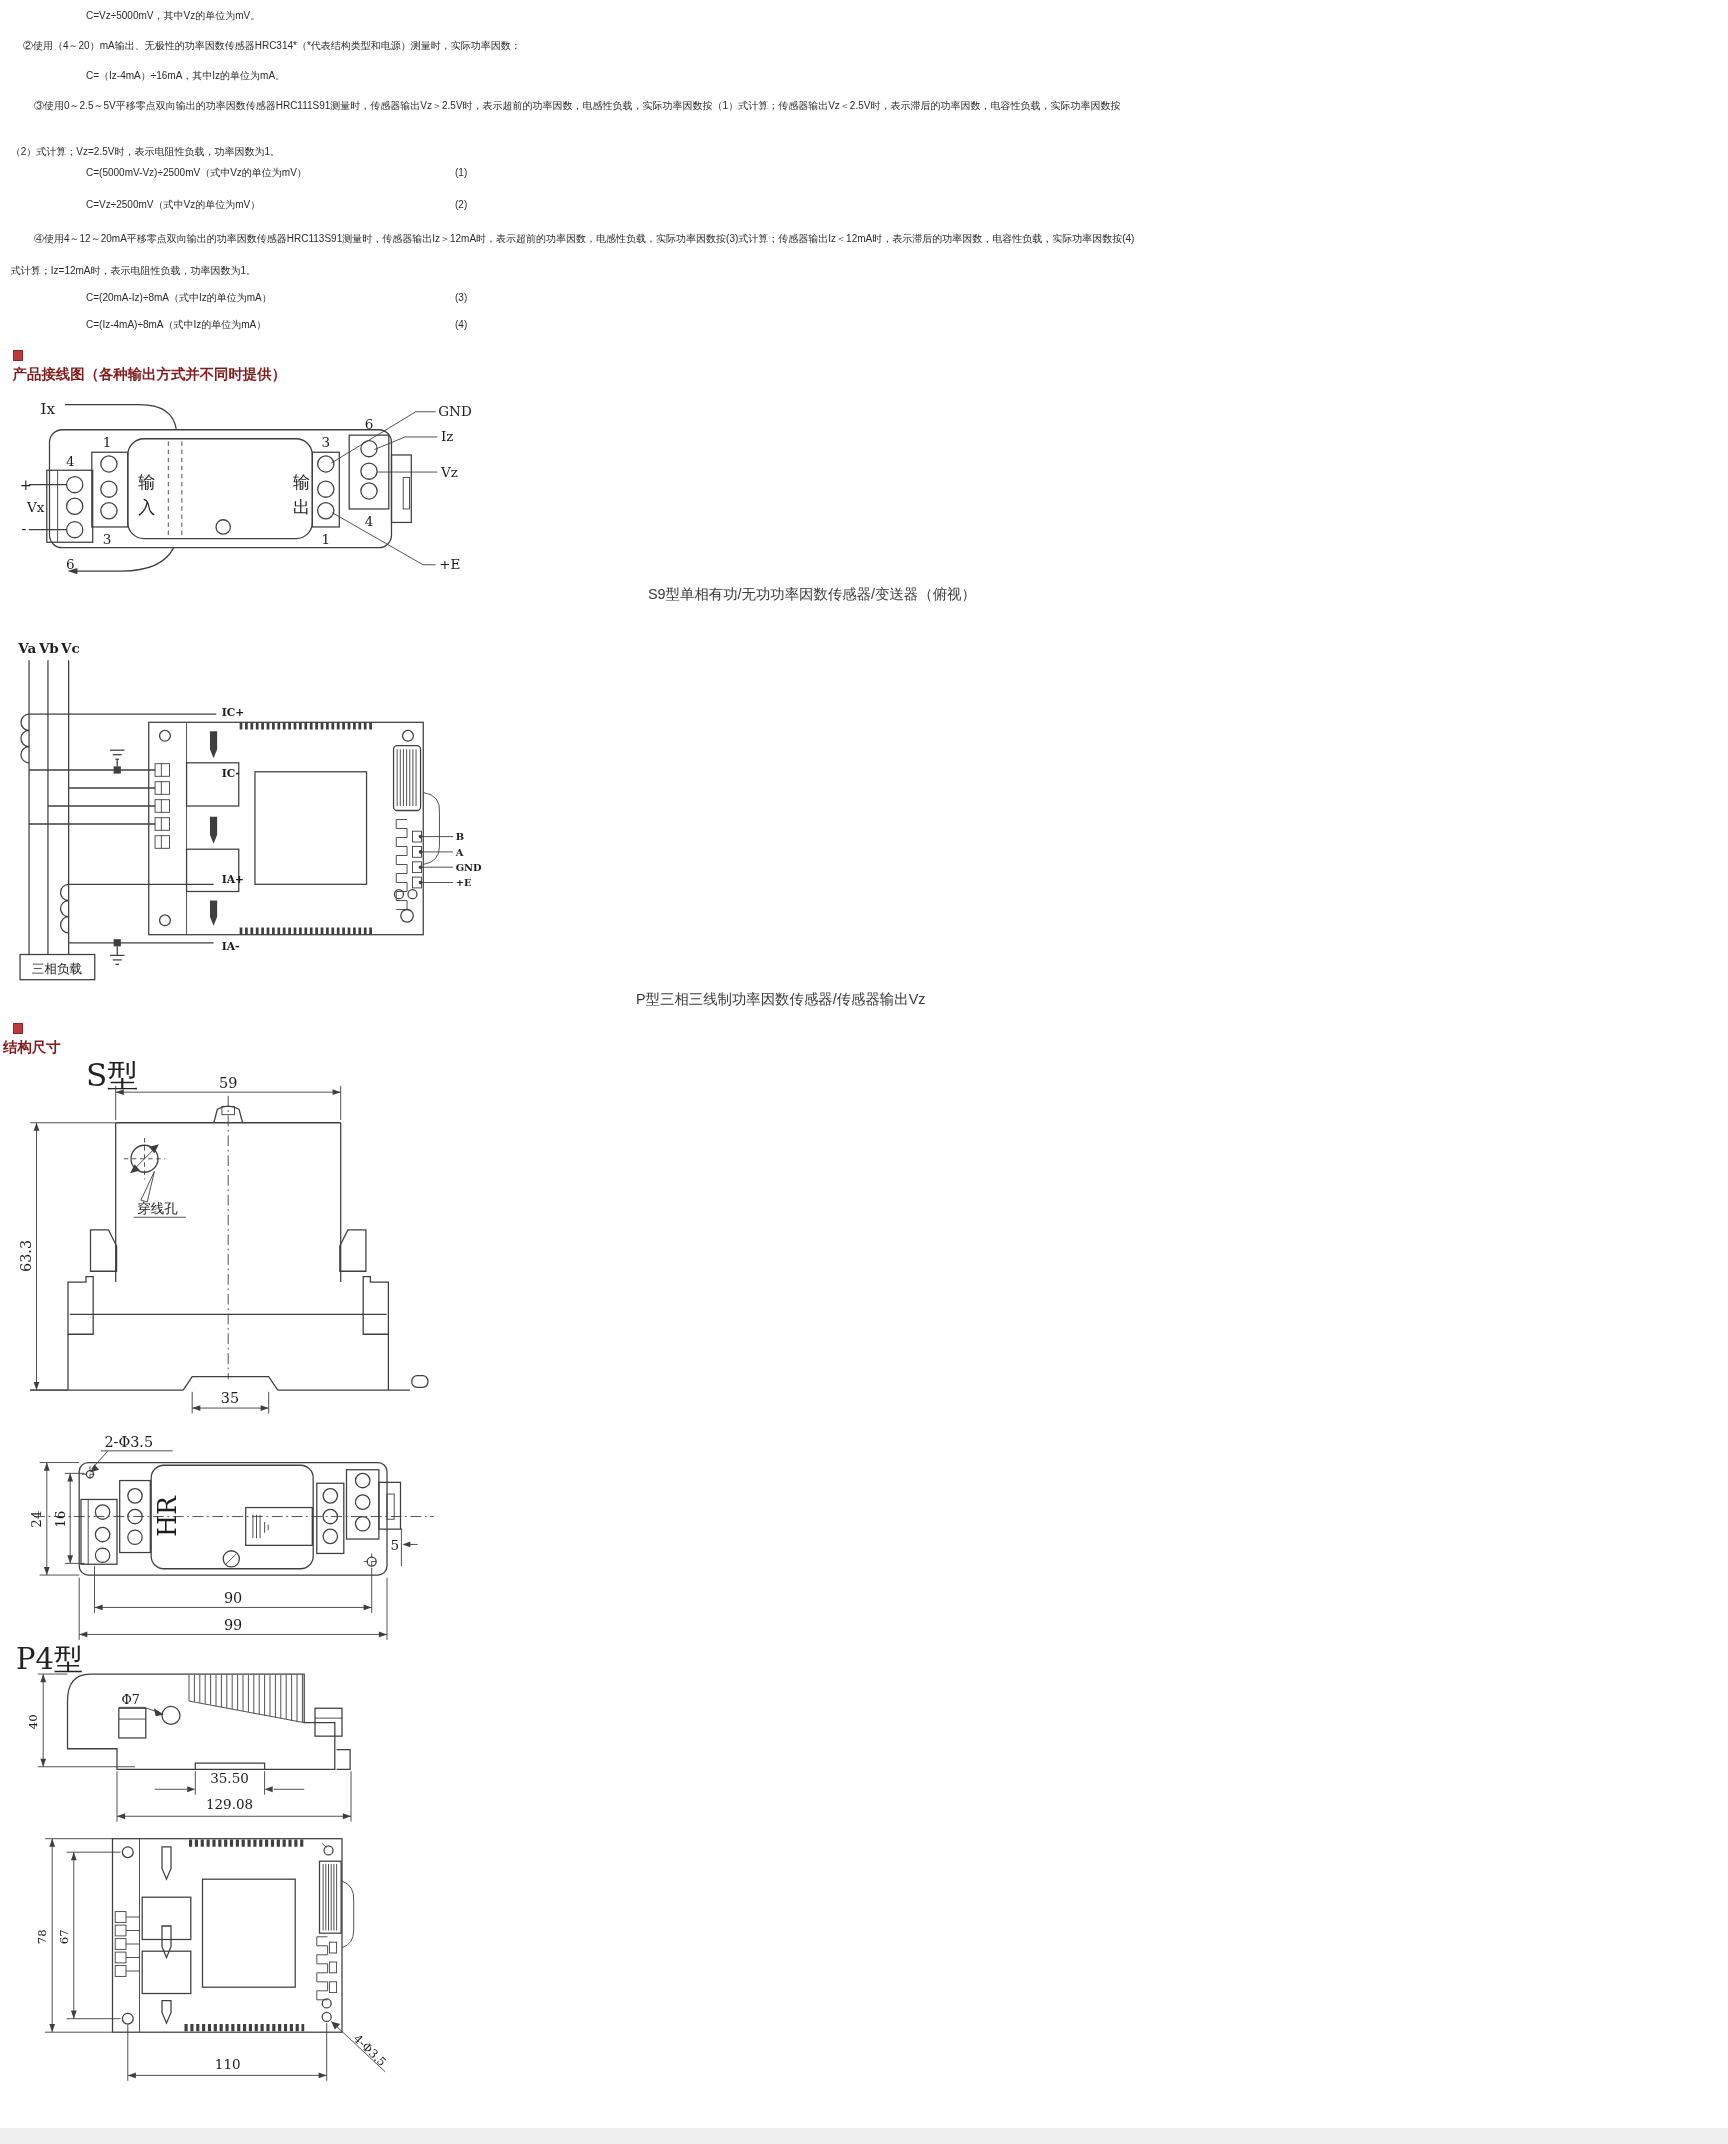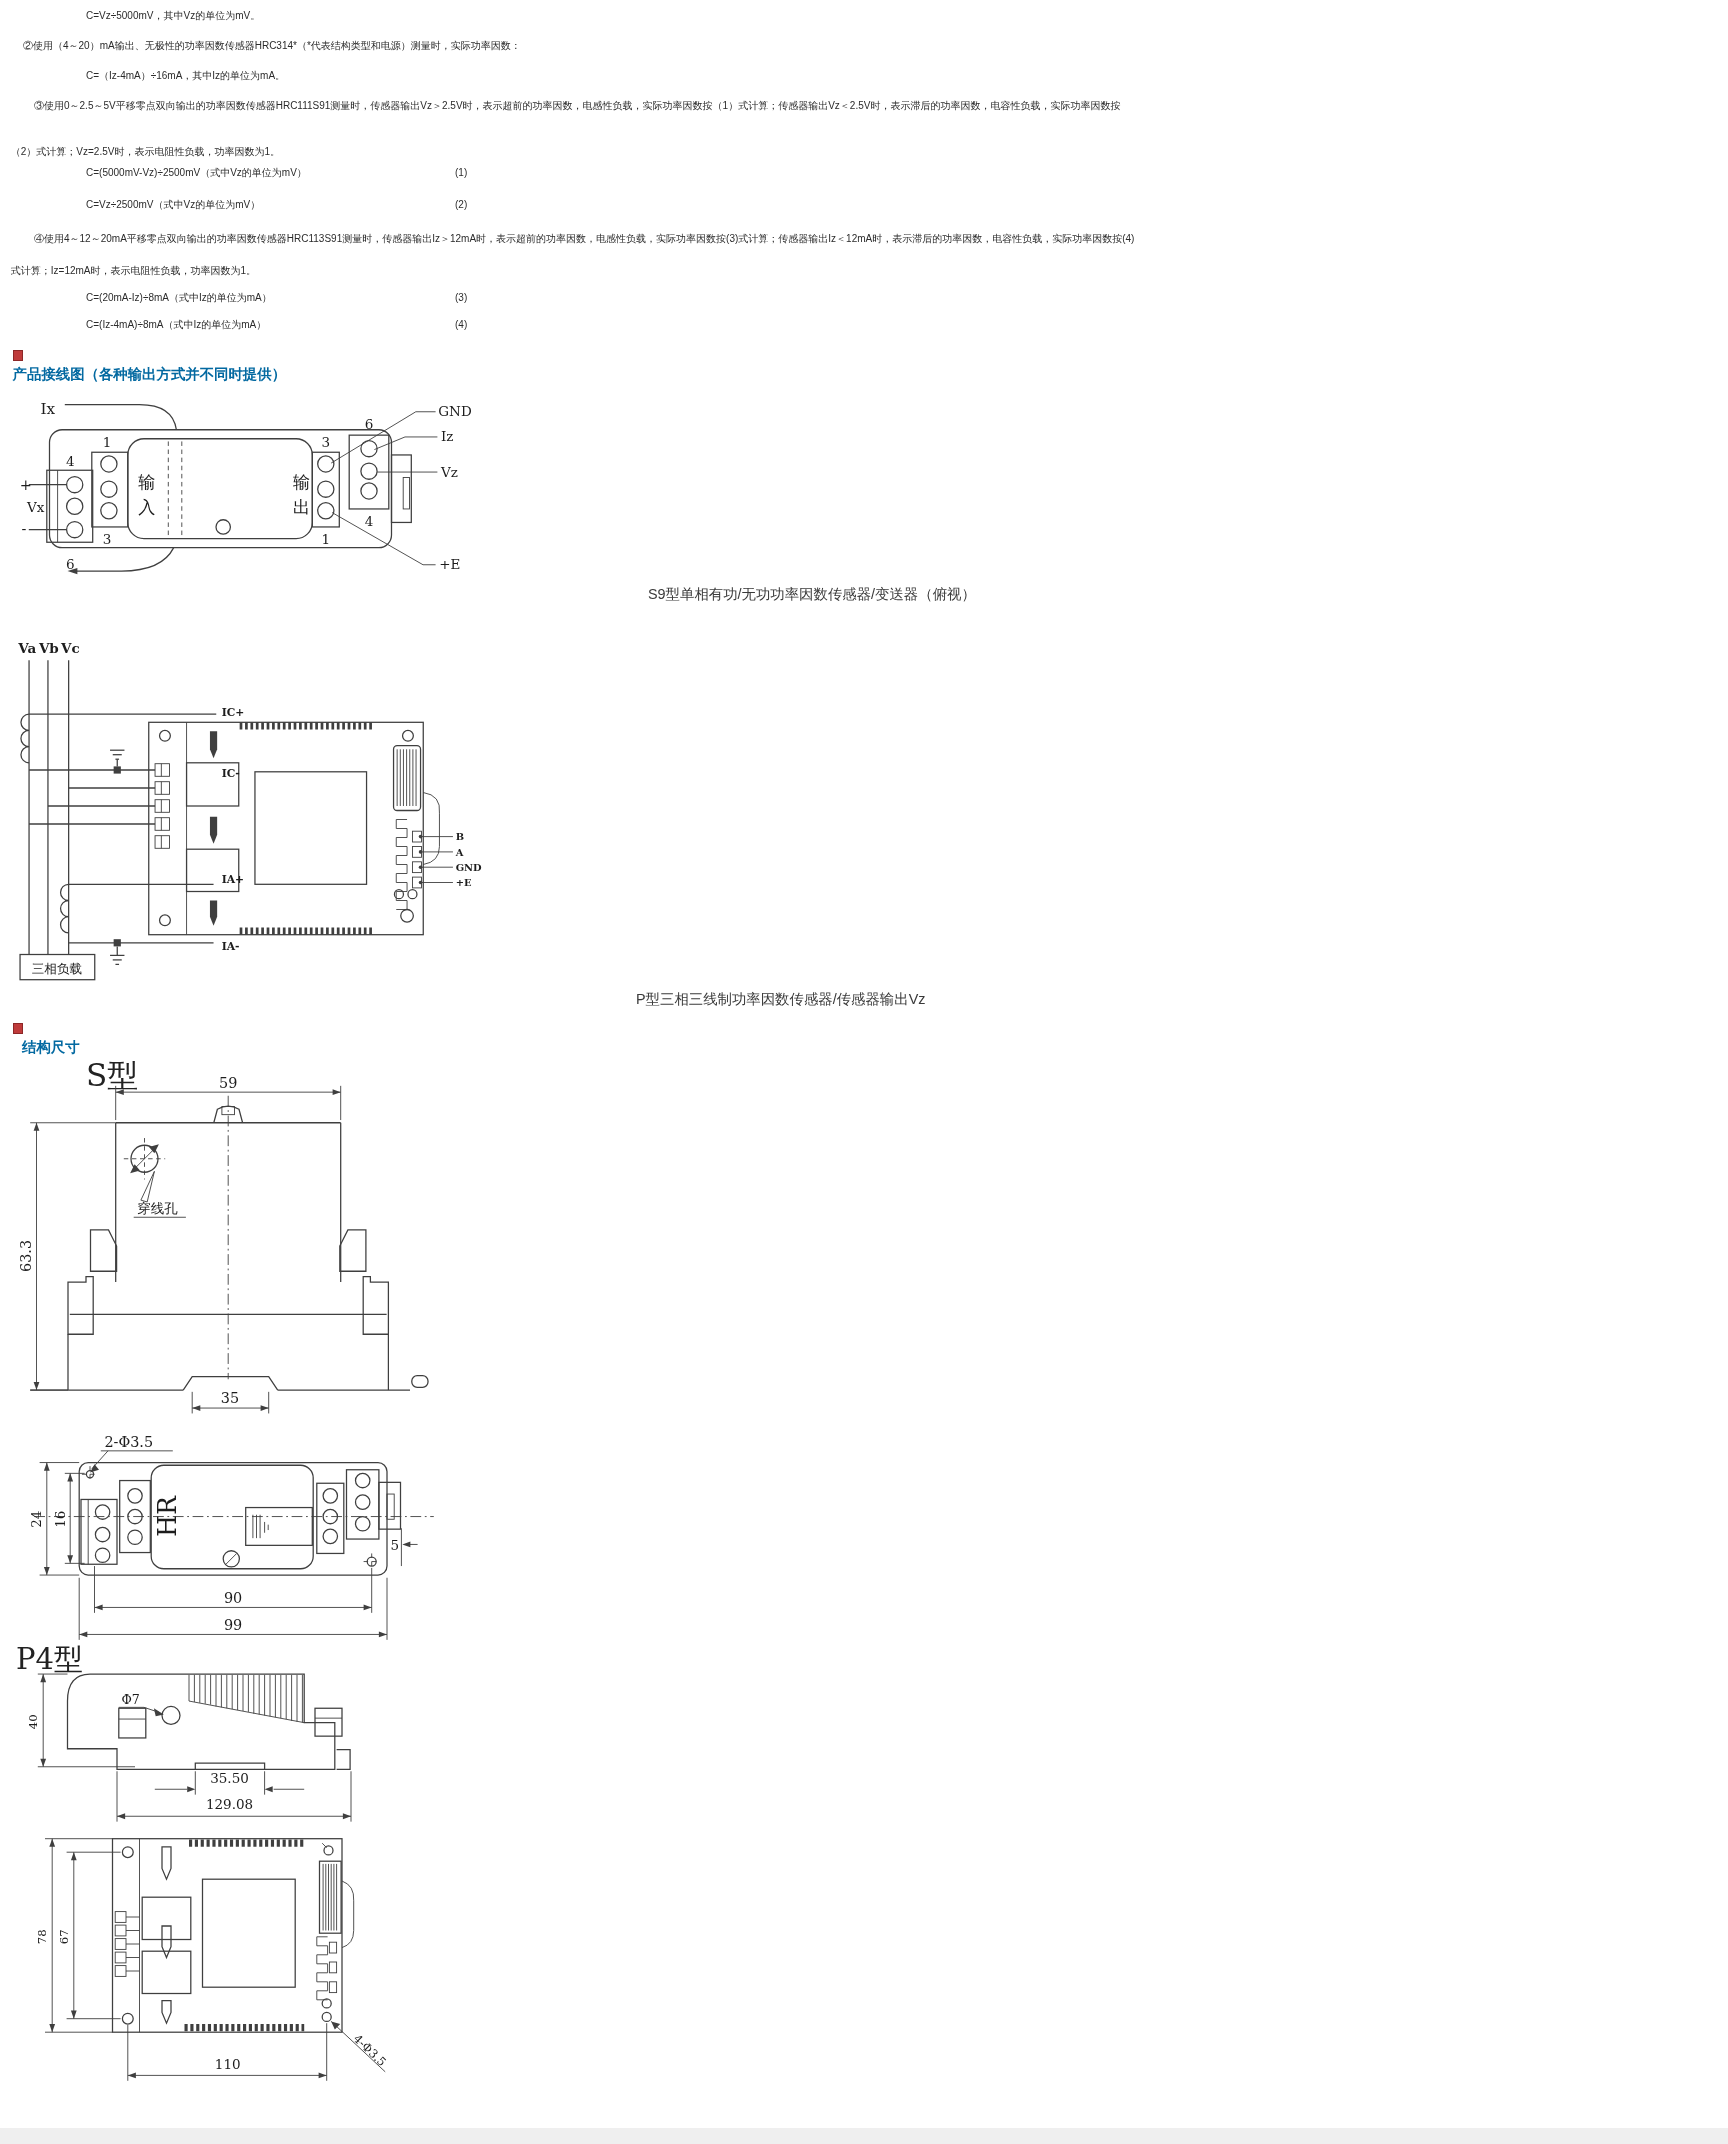--- a/index.html
+++ b/index.html
@@ -1,20 +1,20 @@
 <!DOCTYPE html>
 <html style="font-size:14.4px"><head>
 <meta charset="utf-8">
 <style>
   html,body{margin:0;padding:0;background:#fff;}
   #canvas{position:relative;width:1728px;height:2144px;background:#fff;overflow:hidden;
           font-family:"Liberation Sans",sans-serif;color:#2a2a2a;}
   .fline{position:absolute;left:0;width:1728px;white-space:nowrap;font-size:10px;line-height:17px;color:#2b2b2b;}
   .fnum{position:absolute;left:455px;top:0;}
-  .hdr{position:absolute;font-size:14.4px;font-weight:bold;color:#0369a1;white-space:nowrap;}
+  .hdr{position:absolute;font-size:14.4px;font-weight:bold;color:#7f1d1d;white-space:nowrap;}
   .cap{position:absolute;font-size:14.4px;color:#3a3a3a;white-space:nowrap;}
   .redicon{position:absolute;width:10px;height:10.8px;background:#bf3b3b;border:0.9px solid #8d2727;box-sizing:border-box;}
   .biglabel{position:absolute;font-family:"DejaVu Serif","Liberation Serif",serif;color:#222;white-space:nowrap;}
   svg{position:absolute;overflow:visible;}
   svg *{vector-effect:none;}
   .ln{stroke:#3f3f3f;stroke-width:1.4;fill:none;}
   .thin{stroke:#3f3f3f;stroke-width:1;fill:none;}
   .fillb{fill:#3f3f3f;stroke:none;}
   .wht{fill:#fff;stroke:#3f3f3f;stroke-width:1.4;}
   .dash{stroke-dasharray:5 4;}
@@ -230,21 +230,21 @@
     </g>
     <text x="496" y="228" font-size="11" font-weight="bold">B</text>
     <text x="496" y="245" font-size="11" font-weight="bold">A</text>
     <text x="496" y="262" font-size="11" font-weight="bold">GND</text>
     <text x="496" y="279" font-size="11" font-weight="bold">+E</text>
     <path class="thin" d="M460,175 Q480,178 478,198 V235 Q478,252 460,255"></path>
   </svg>
   <div class="cap" style="left:636px;top:990px">P型三相三线制功率因数传感器/传感器输出Vz</div>
 
   <div class="redicon" style="left:12.6px;top:1023px"></div>
-  <div class="hdr" style="left:22px;top:1038px">结构尺寸</div>
+  <div class="hdr" style="left:3px;top:1038px">结构尺寸</div>
   <div class="biglabel" style="left:86px;top:1055px;font-size:31px">S型</div>
 
   <svg style="left:22.5px;top:1073px" width="450" height="356" viewBox="0 0 500 395">
     <text x="228" y="16" font-size="16" text-anchor="middle">59</text>
     <g>
       <line class="thin" x1="103" y1="21" x2="353" y2="21"></line>
       <polygon class="fillb" points="103,21 112,17.8 112,24.2"></polygon>
         <polygon class="fillb" points="353,21 344,17.8 344,24.2"></polygon>
       <line class="thin" x1="103" y1="14" x2="103" y2="52"></line>
         <line class="thin" x1="353" y1="14" x2="353" y2="52"></line>

